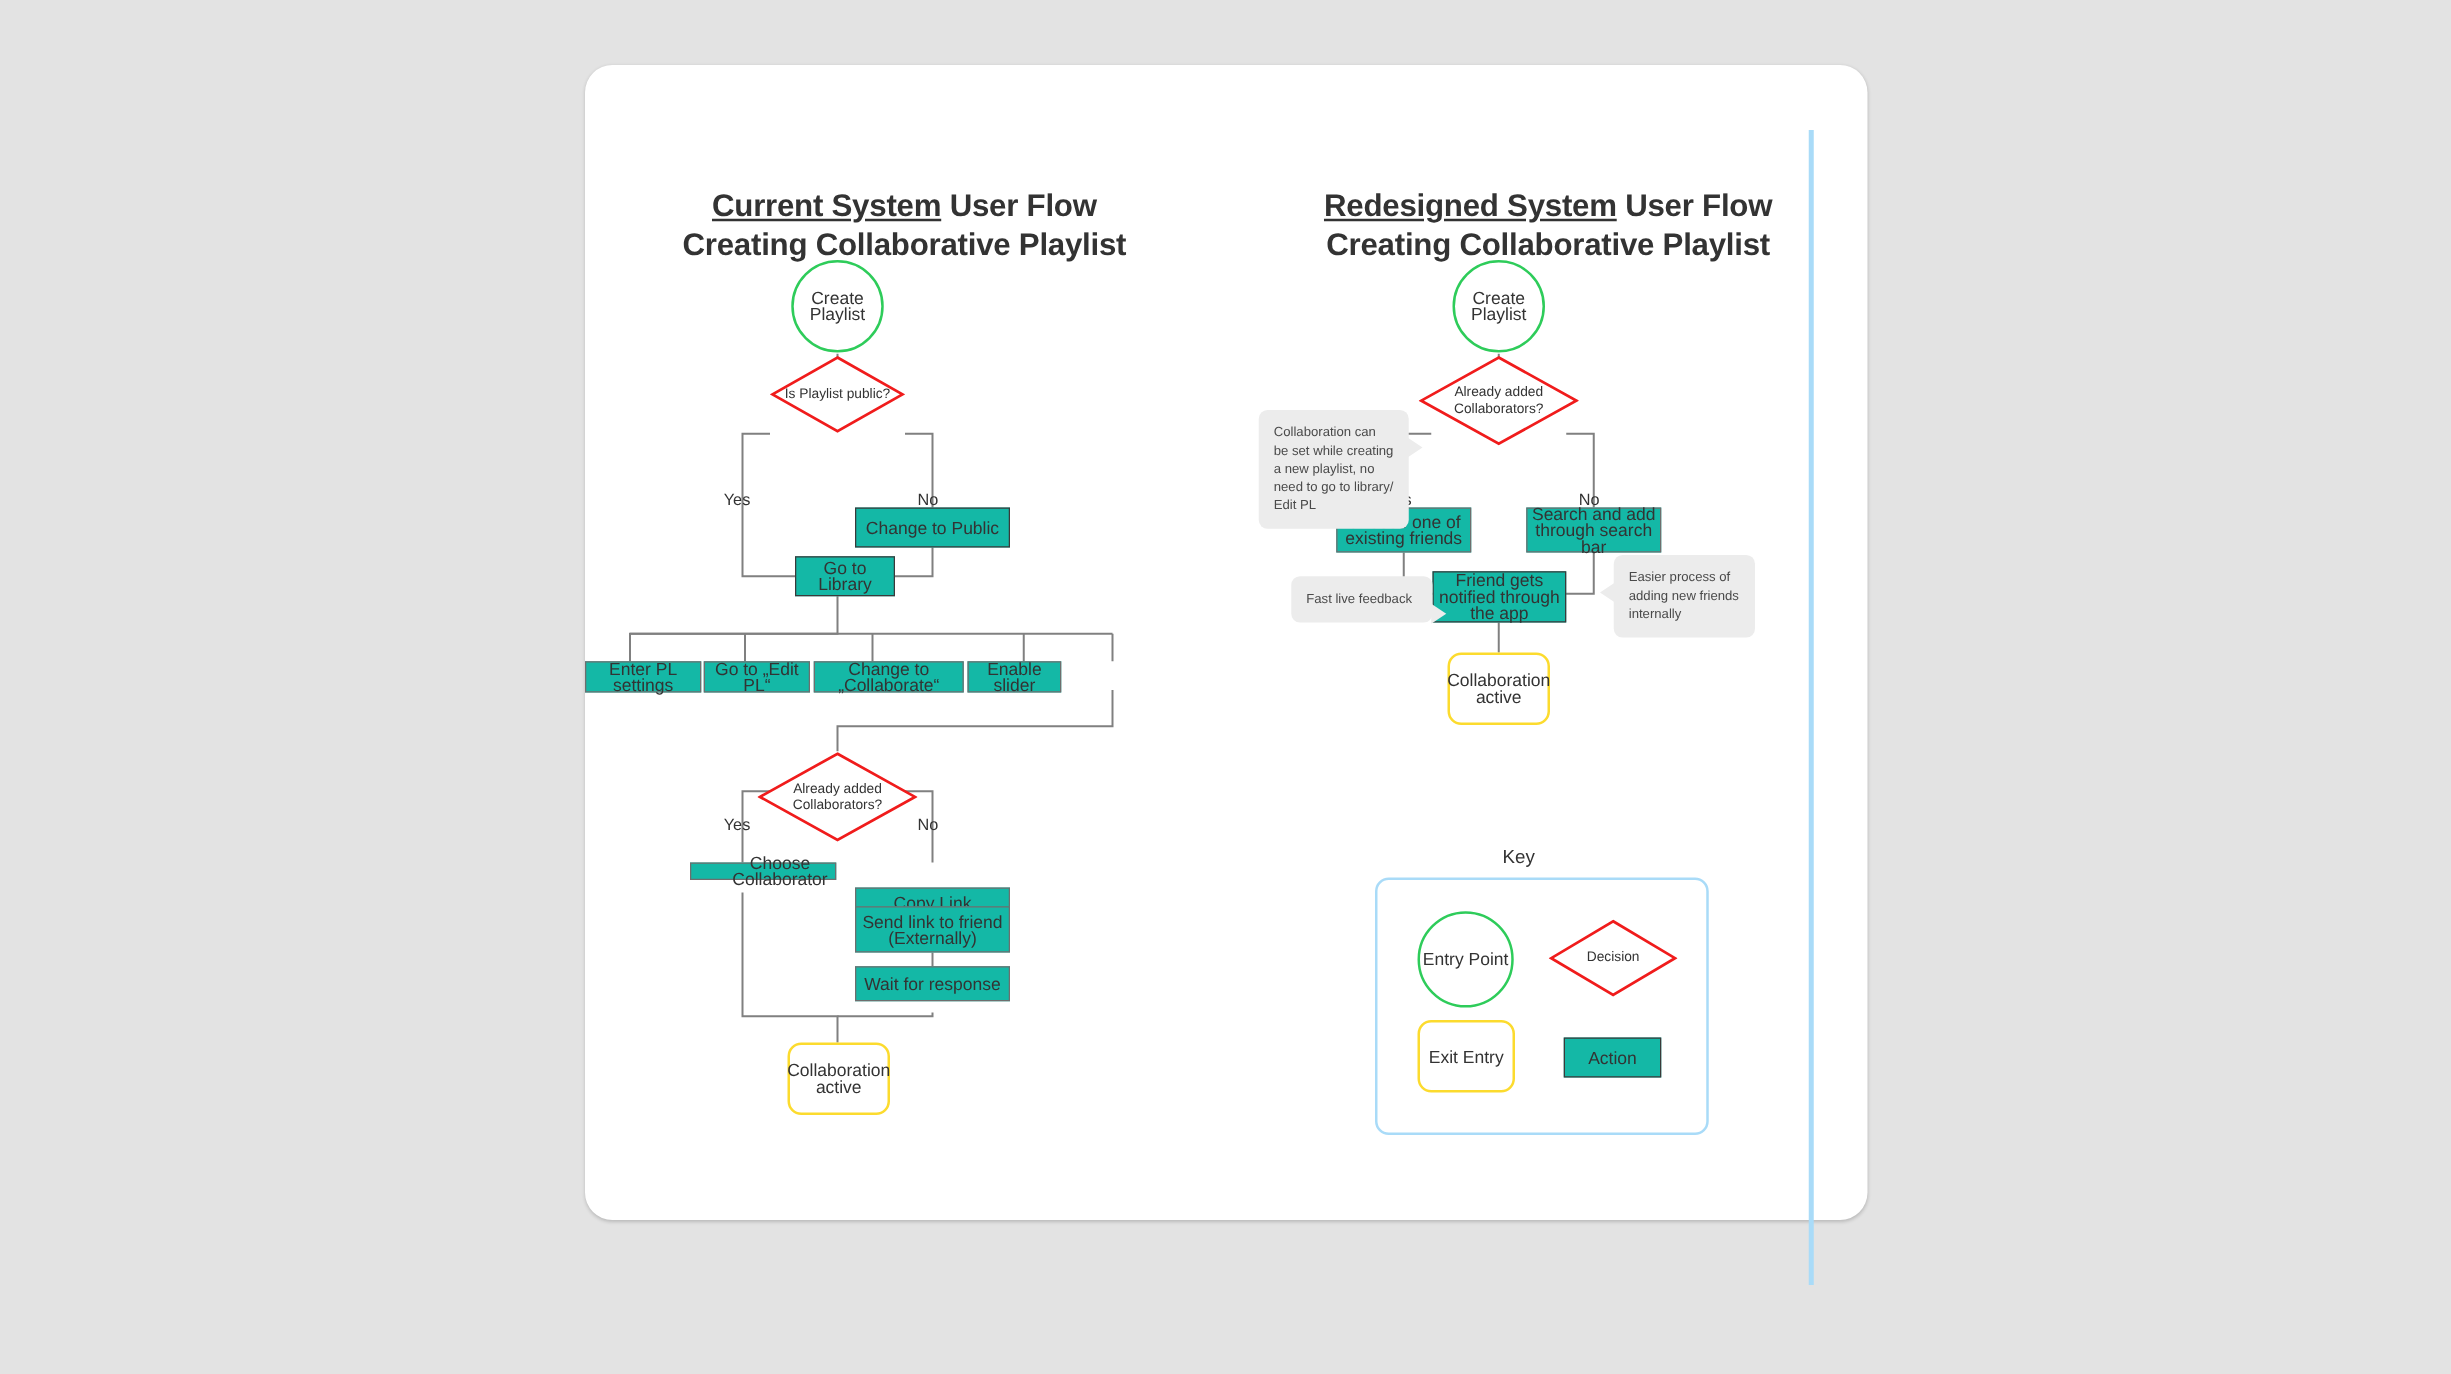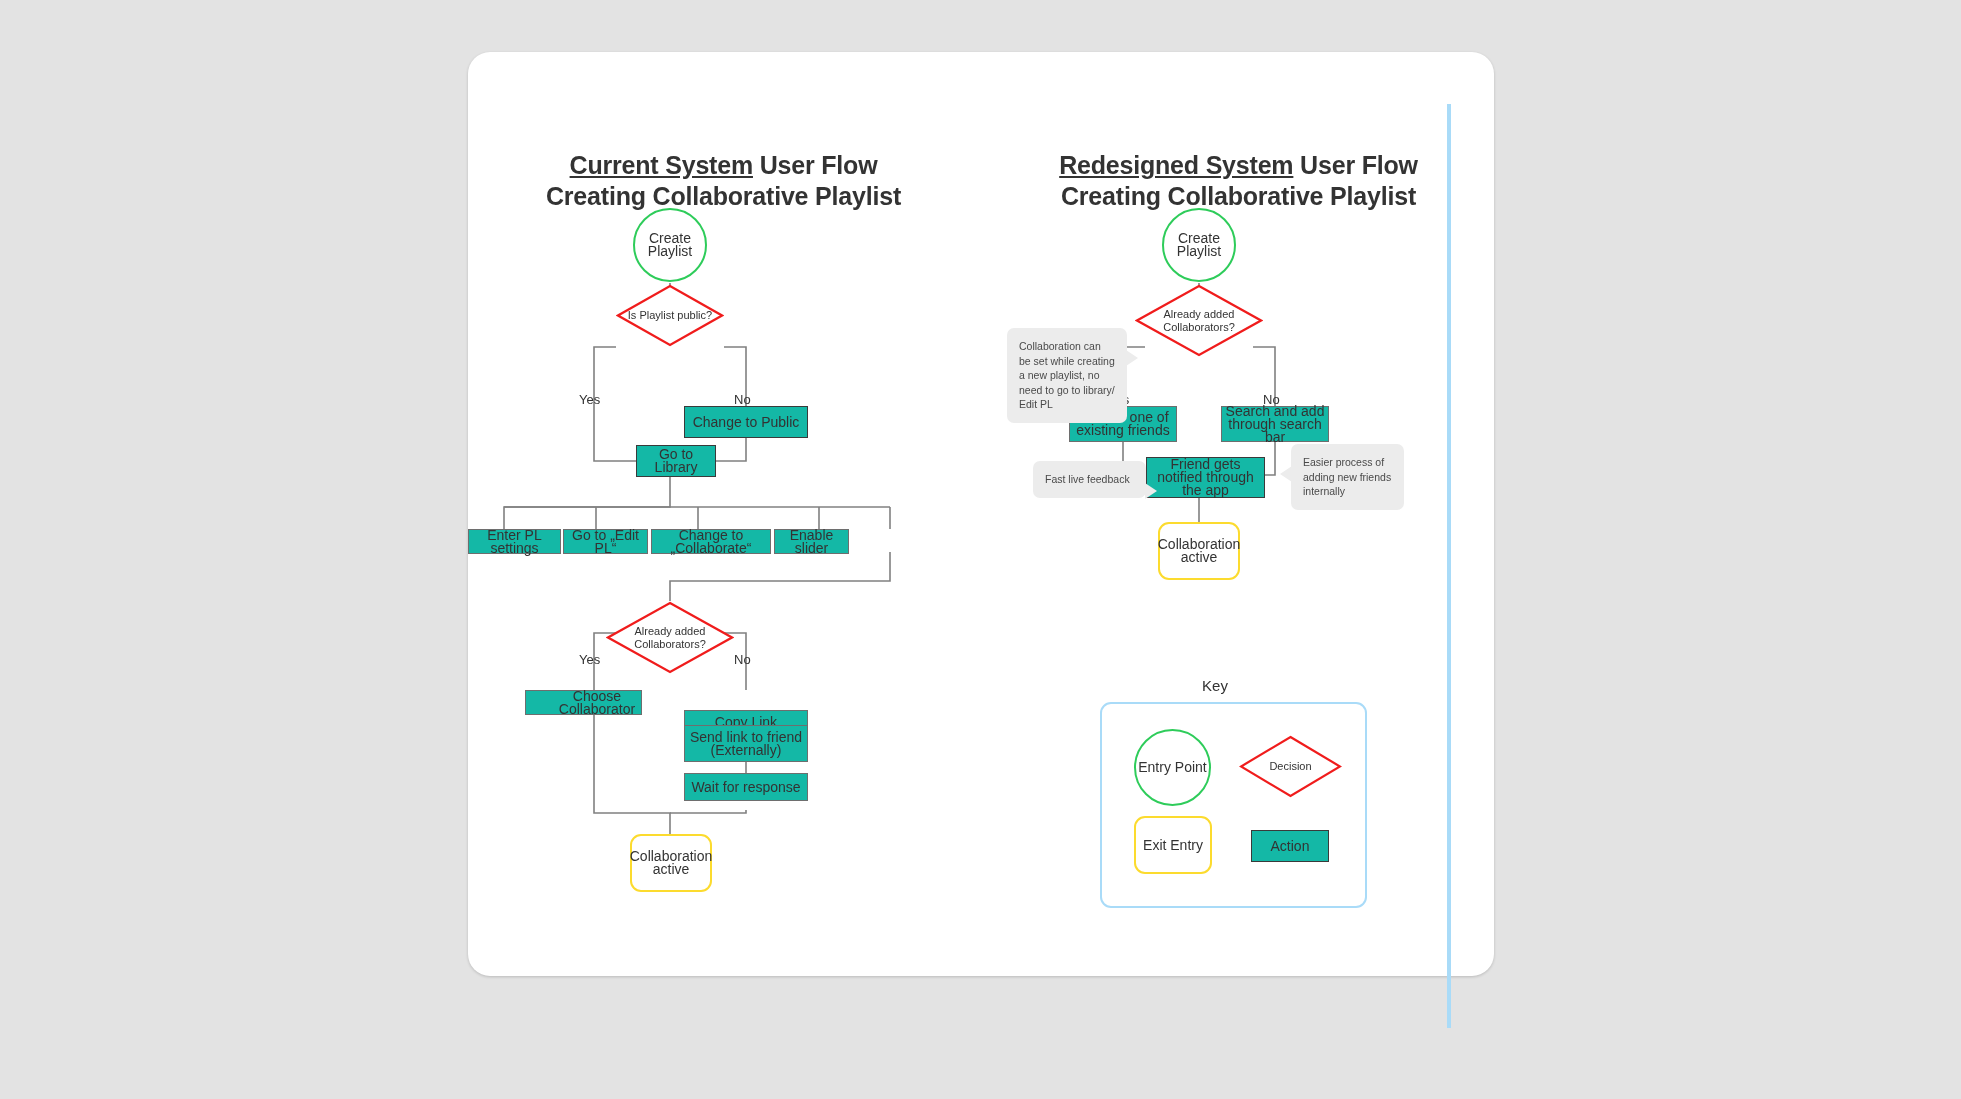--- a/index.html
+++ b/index.html
@@ -173,21 +173,21 @@
           <polygon points="64,2 126,36.5 64,71 2,36.5"></polygon>
         </svg>
       <div class="dtext">
           <span>Already added Collaborators?</span>
         </div>
     </div>
 
     <div class="elabel" style="left:111px;top:600px;">Yes</div>
     <div class="elabel" style="left:266px;top:600px;">No</div>
 
-    <div class="node n-action soft" style="left:57px;top:638px;width:117px;height:25px;padding-left:27px;">
+    <div class="node n-action soft" style="left:84px;top:638px;width:117px;height:14px;padding-left:27px;">
       <span>Choose Collaborator</span>
     </div>
     <div class="node n-action soft" style="left:216px;top:638px;width:124px;height:25px;margin-top:20px;">
       <span>Copy Link</span>
     </div>
     <div class="node n-action soft" style="left:216px;top:673px;width:124px;height:37px;">
       <span>Send link to friend (Externally)</span>
     </div>
     <div class="node n-action soft" style="left:216px;top:721px;width:124px;height:28px;">
       <span>Wait for response</span>
@@ -229,21 +229,21 @@
 
     <div class="elabel" style="left:125px;top:340px;">Yes</div>
     <div class="elabel" style="left:280px;top:340px;">No</div>
 
     <div class="node n-action soft" style="left:86px;top:354px;width:108px;height:36px;">
       <span>Choose one of existing friends</span>
     </div>
     <div class="node n-action soft" style="left:238px;top:354px;width:108px;height:36px;">
       <span>Search and add through search bar</span>
     </div>
-    <div class="node n-action" style="left:163px;top:405px;width:119px;height:41px;">
+    <div class="node n-action" style="left:163px;top:405px;width:107px;height:41px;">
       <span>Friend gets notified through the app</span>
     </div>
 
     <div class="node n-exit" style="left:175px;top:470px;width:82px;height:58px;">
       <span>Collaboration active</span>
     </div>
 
 
     <div class="callout" style="left:24px;top:276px;width:120px;">
       <span class="tail tail-right"></span>

